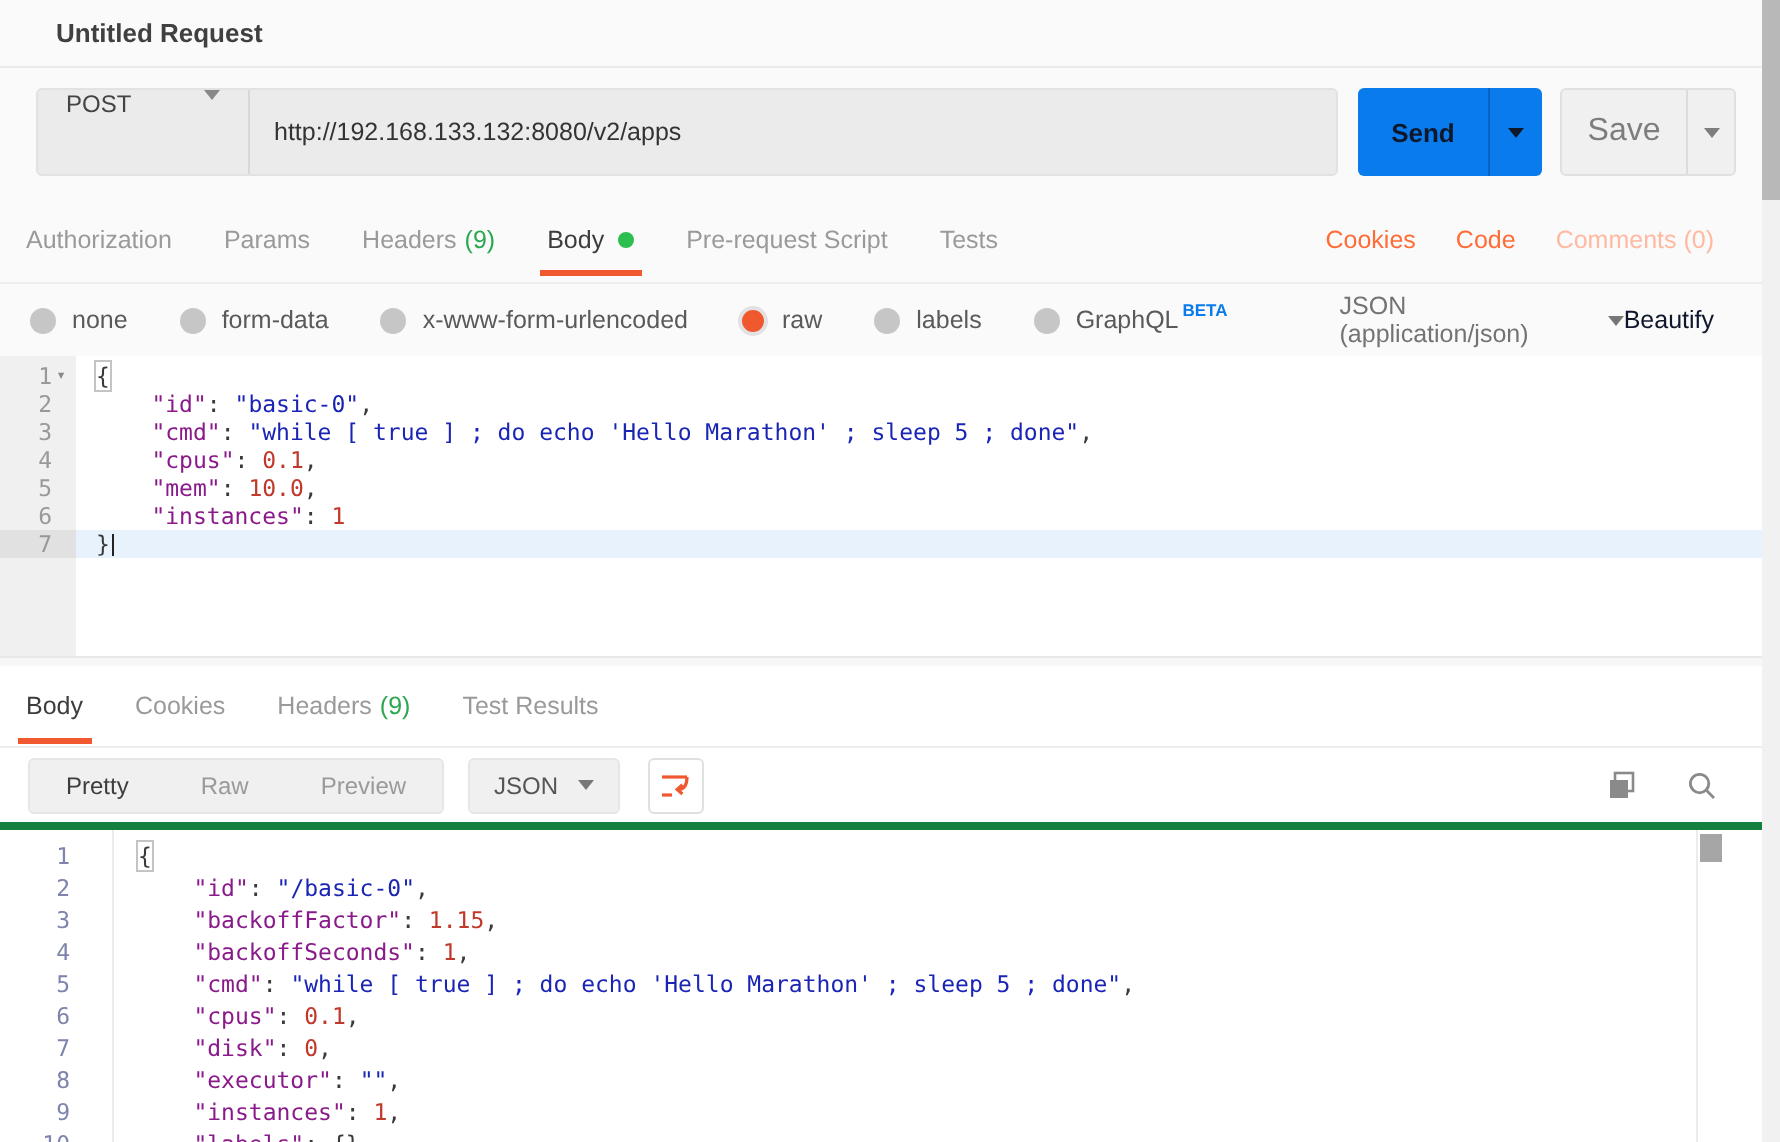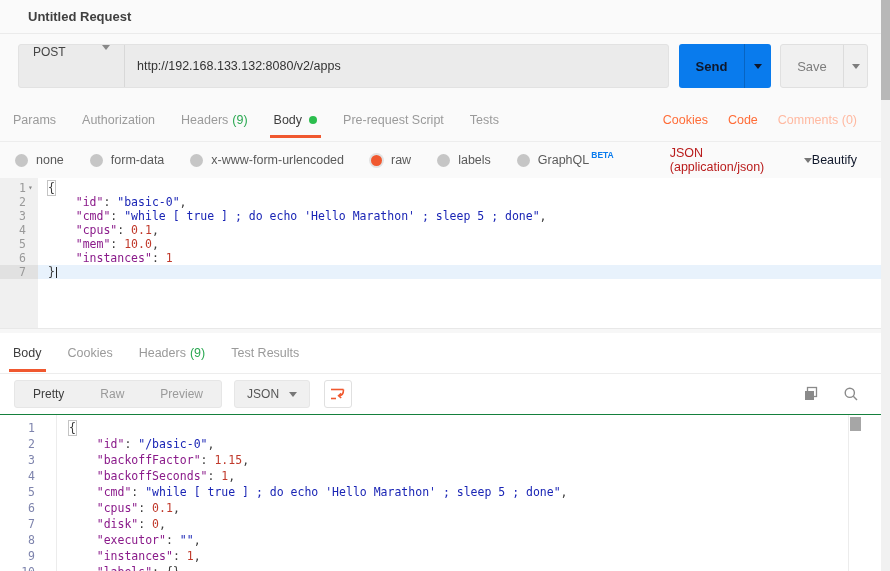--- a/index.html
+++ b/index.html
@@ -22,21 +22,21 @@
   .url-input { flex:1; height:100%; background:transparent; border:none; outline:none;
                font-size:12.5px; color:#333; padding:0 12px; font-family:"Liberation Sans",sans-serif; }
   .send-btn { width:92px; height:44px; margin-left:10px; background:#097bed; border-radius:3px;
               display:flex; color:#0f172a; overflow:hidden; cursor:pointer; }
   .send-main { flex:1; display:flex; align-items:center; justify-content:center;
                font-size:13px; font-weight:bold; }
   .split-caret { width:27px; display:flex; align-items:center; justify-content:center;
                  border-left:1px solid rgba(0,0,0,0.18); }
   .save-btn { width:88px; height:44px; margin-left:9px; background:#f0f0f0; border:1px solid #e0e0e0;
               border-radius:3px; display:flex; color:#7d7d7d; overflow:hidden; cursor:pointer; }
-  .save-main { flex:1; display:flex; align-items:center; justify-content:center; font-size:13px;text-align:center; }
+  .save-main { flex:1; display:flex; align-items:center; justify-content:center; font-size:16px;text-align:center; }
   .save-btn .split-caret { border-left:1px solid #dcdcdc; width:24px; }
   .caret { width:0; height:0; border-left:4px solid transparent; border-right:4px solid transparent;
            border-top:5px solid currentColor; display:inline-block; }
 
   
   .req-tabs { flex:0 0 44px; background:#fafafa; border-bottom:1px solid #ededed;
               display:flex; align-items:stretch; padding-right:24px; }
   .tab { position:relative; display:flex; align-items:center; padding:0 13px;
          font-size:12.5px; color:#9a9a9a; cursor:pointer; white-space:nowrap; }
   .tab.active { color:#3d3d3d; }
@@ -50,21 +50,21 @@
   .link.muted { color:#ffb9a1; }
 
   
   .body-type-row { flex:0 0 36px; background:#fafafa; display:flex; align-items:center;
                    padding:0 24px 0 15px; font-size:12.5px; color:#5a5a5a; }
   .radio-opt { display:flex; align-items:center; margin-right:26px; cursor:pointer; white-space:nowrap; }
   .radio { width:13px; height:13px; border-radius:50%; background:#c6c6c6; margin-right:8px; flex:0 0 auto; }
   .radio.selected { background:#f0582f; box-shadow:0 0 0 2px #e2e2e2; width:11px; height:11px;
                     margin:1px 9px 1px 1px; }
   .beta-badge { font-size:8.5px; font-weight:bold; color:#097bed; position:relative; top:-5px; margin-left:2px; }
-  .content-type { color:#b91c1c; margin-left:30px; display:flex; align-items:center; gap:9px; cursor:pointer; }
+  .content-type { color:#737373; margin-left:30px; display:flex; align-items:center; gap:9px; cursor:pointer; }
   .content-type .caret { color:#777; }
   .beautify { margin-left:auto; color:#0f172a; cursor:pointer; }
 
   
   .editor { background:#fff; font-family:"DejaVu Sans Mono", monospace; font-size:11.5px;
             position:relative; overflow:hidden; }
   .req-editor { flex:0 0 150px; padding-top:3px;
                 background:linear-gradient(90deg,#f0f0f0 38px,#fff 38px); }
   .code-line { display:flex; height:14px; line-height:14px; white-space:pre; }
   .gutter { flex:0 0 auto; display:flex; align-items:center; justify-content:flex-end; color:#999; }
@@ -87,21 +87,21 @@
   .resp-meta { flex:0 0 40px; background:#fff; display:flex; align-items:center; padding-right:20px; }
   .resp-meta .tab.active::after { bottom:1px; }
   .stats { margin-left:auto; display:flex; align-items:center; gap:20px; font-size:12.5px; }
   .stat { color:#9a9a9a; white-space:nowrap; }
   .stat .val { color:#2aa851; margin-left:5px; }
   .vdiv { width:1px; height:20px; background:#e0e0e0; }
   .save-response { color:#ff6c37; font-weight:bold; font-size:12.5px; display:flex;
                    align-items:center; gap:8px; cursor:pointer; white-space:nowrap; }
 
   
-  .resp-toolbar { flex:0 0 42px; background:#fff; border-top:1px solid #ededed; border-bottom:1px solid #15803d;
+  .resp-toolbar { flex:0 0 42px; background:#fff; border-top:1px solid #ededed; border-bottom:4px solid #15803d;
                   display:flex; align-items:center; padding:0 22px 0 14px; }
   .segmented { display:flex; align-items:center; height:28px; background:#f0f0f0;
                border:1px solid #e6e6e6; border-radius:3px; }
   .seg { padding:0 18px; font-size:12px; color:#9a9a9a; cursor:pointer; }
   .seg.active { color:#3d3d3d; }
   .format-dd { margin-left:12px; height:28px; background:#f0f0f0; border:1px solid #e6e6e6; border-radius:3px;
                display:flex; align-items:center; gap:10px; padding:0 12px; font-size:12px; color:#555; cursor:pointer; }
   .format-dd .caret { color:#777; }
   .wrap-btn { margin-left:14px; width:28px; height:28px; border:1px solid #e0e0e0; border-radius:3px;
               display:flex; align-items:center; justify-content:center; cursor:pointer; background:#fff; }
@@ -148,24 +148,24 @@
       <div class="save-main">Save</div>
       <div class="split-caret">
         <span class="caret"></span>
       </div>
     </div>
   </div>
 
   <div class="req-tabs">
     <div id="req-tabs-left" style="display:flex">
         <div class="tab">
+          <span>Authorization</span>
+        </div>
+        <div class="tab">
           <span>Params</span>
-        </div>
-        <div class="tab">
-          <span>Authorization</span>
         </div>
         <div class="tab">
           <span>Headers</span>
           <span class="count">(9)</span>
         </div>
         <div class="tab active">
           <span>Body</span>
           <span class="dot"></span>
         </div>
         <div class="tab">

